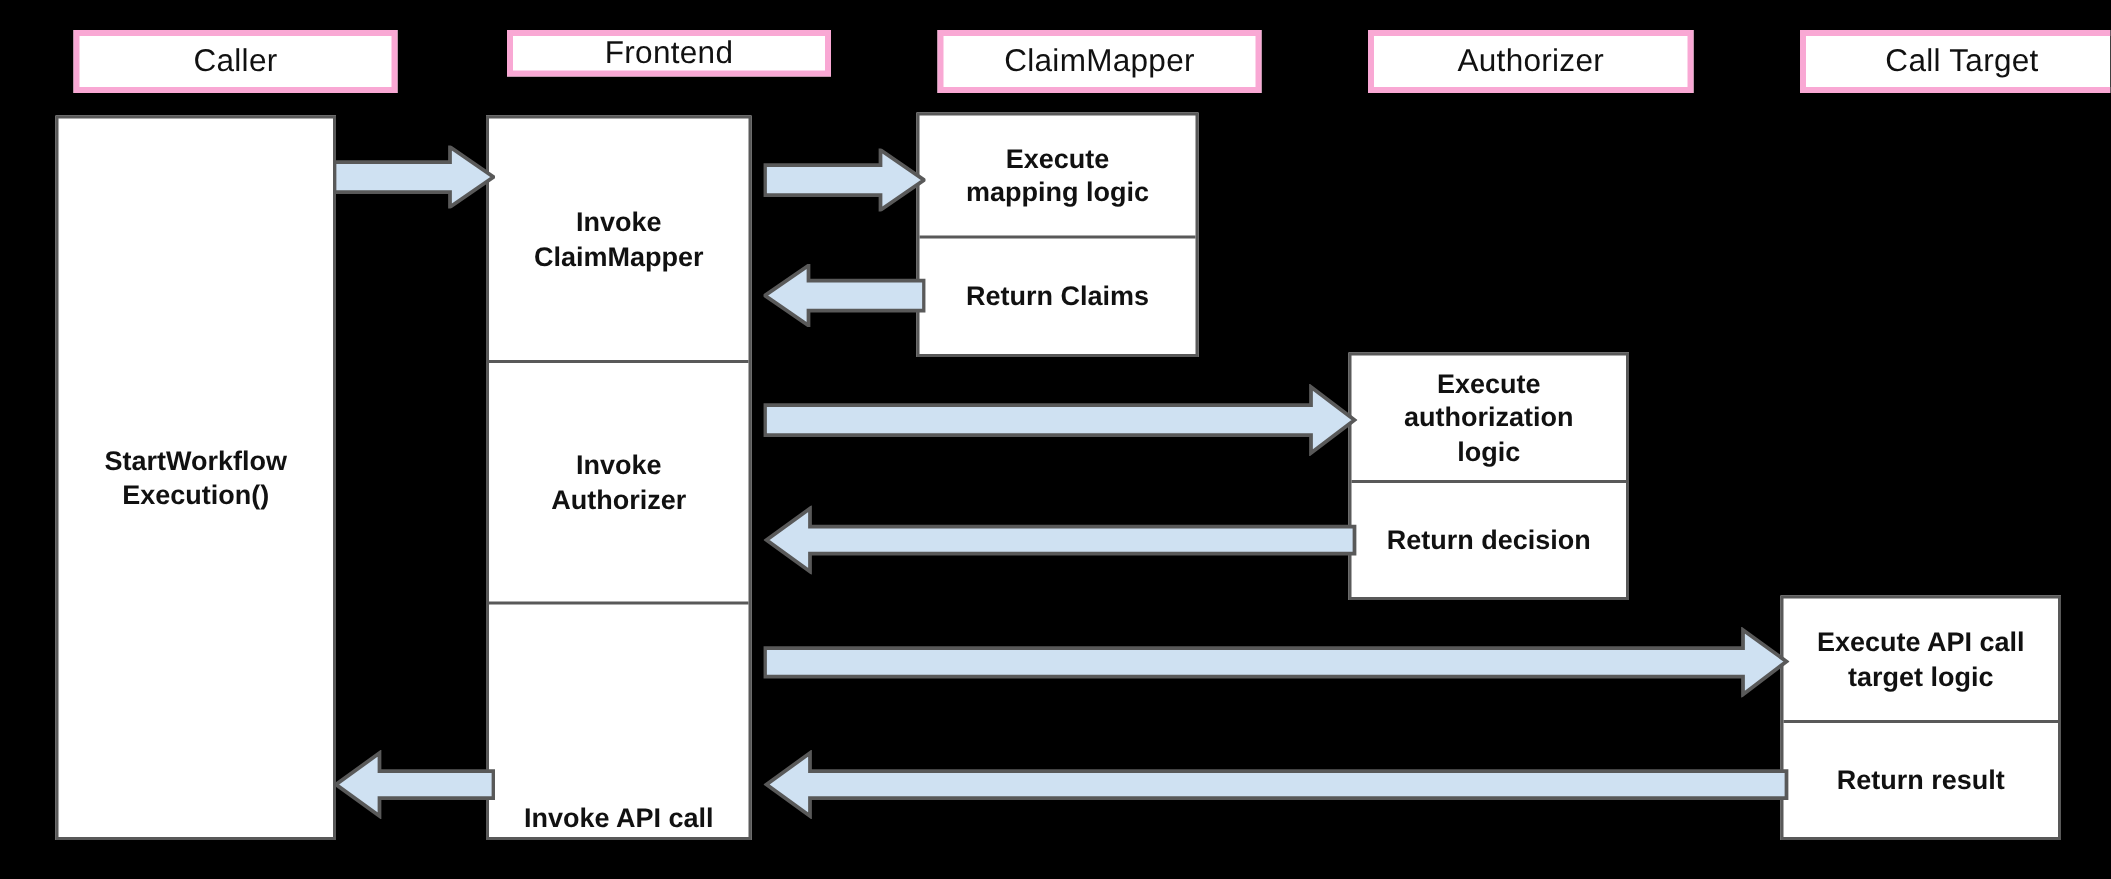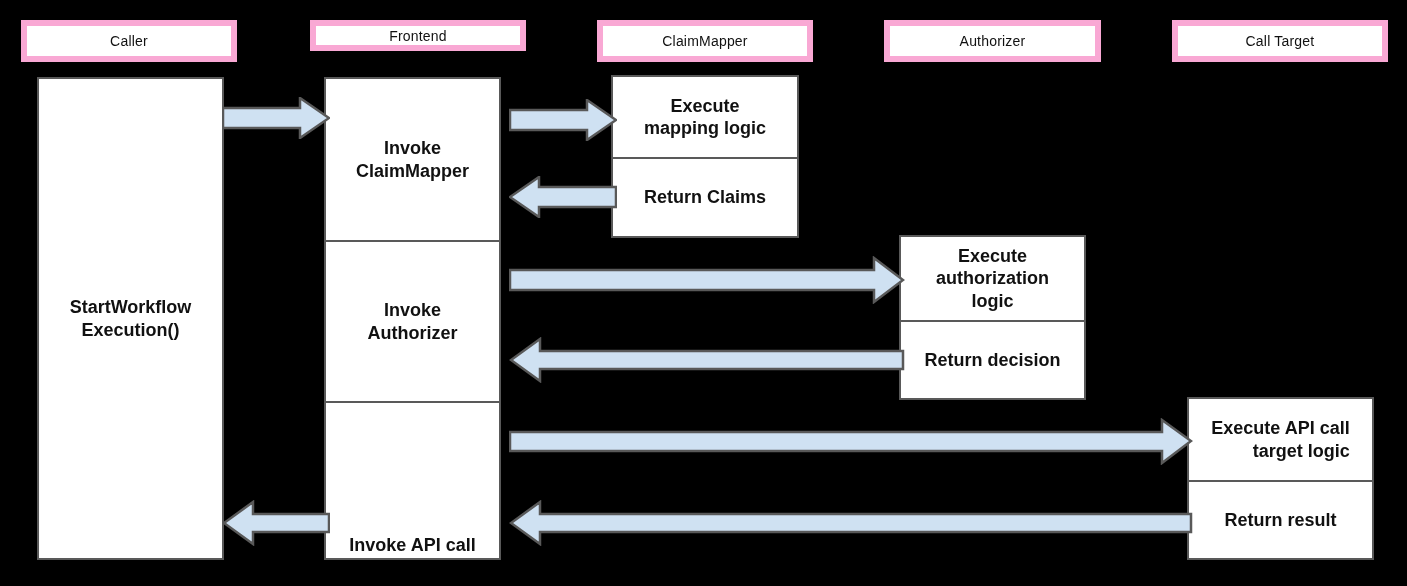--- a/index.html
+++ b/index.html
@@ -13,29 +13,30 @@
     height: 586px;
     background: #000000;
     font-family: "Liberation Sans", sans-serif;
     overflow: hidden;
   }
 
   
   .header-box {
     position: absolute;
     background: #ffffff;
-    border: 6px solid #f9a8d4;
+    border: 4px solid #f9a8d4;
     box-sizing: border-box;
     display: flex;
     align-items: center;
     justify-content: center;
     color: #111111;
-    font-size: 14px;
+    font-size: 21px;
     font-weight: 400;
     letter-spacing: 0.2px;
+    margin-left: 28px;
   }
 
   
   .lifeline {
     position: absolute;
     background: #ffffff;
     border: 2px solid #595959;
     box-sizing: border-box;
     display: flex;
     flex-direction: column;
@@ -128,21 +129,21 @@
       <span class="seg-text">Execute
 authorization
 logic</span>
     </div>
     <div class="seg" style="flex:1 1 auto;">
       <span class="seg-text">Return decision</span>
     </div>
   </div>
 
   <div class="lifeline" style="left:1187px; top:397px; width:187px; height:163px;">
-    <div class="seg" style="height:81px;text-align:right;">
+    <div class="seg" style="height:81px;">
       <span class="seg-text">Execute API call
 target logic</span>
     </div>
     <div class="seg" style="flex:1 1 auto;">
       <span class="seg-text">Return result</span>
     </div>
   </div>
 
   <div class="arrow" style="left:222px; top:97px; width:108px; height:42px;">
     <svg viewBox="0 0 108 42" preserveAspectRatio="none">

